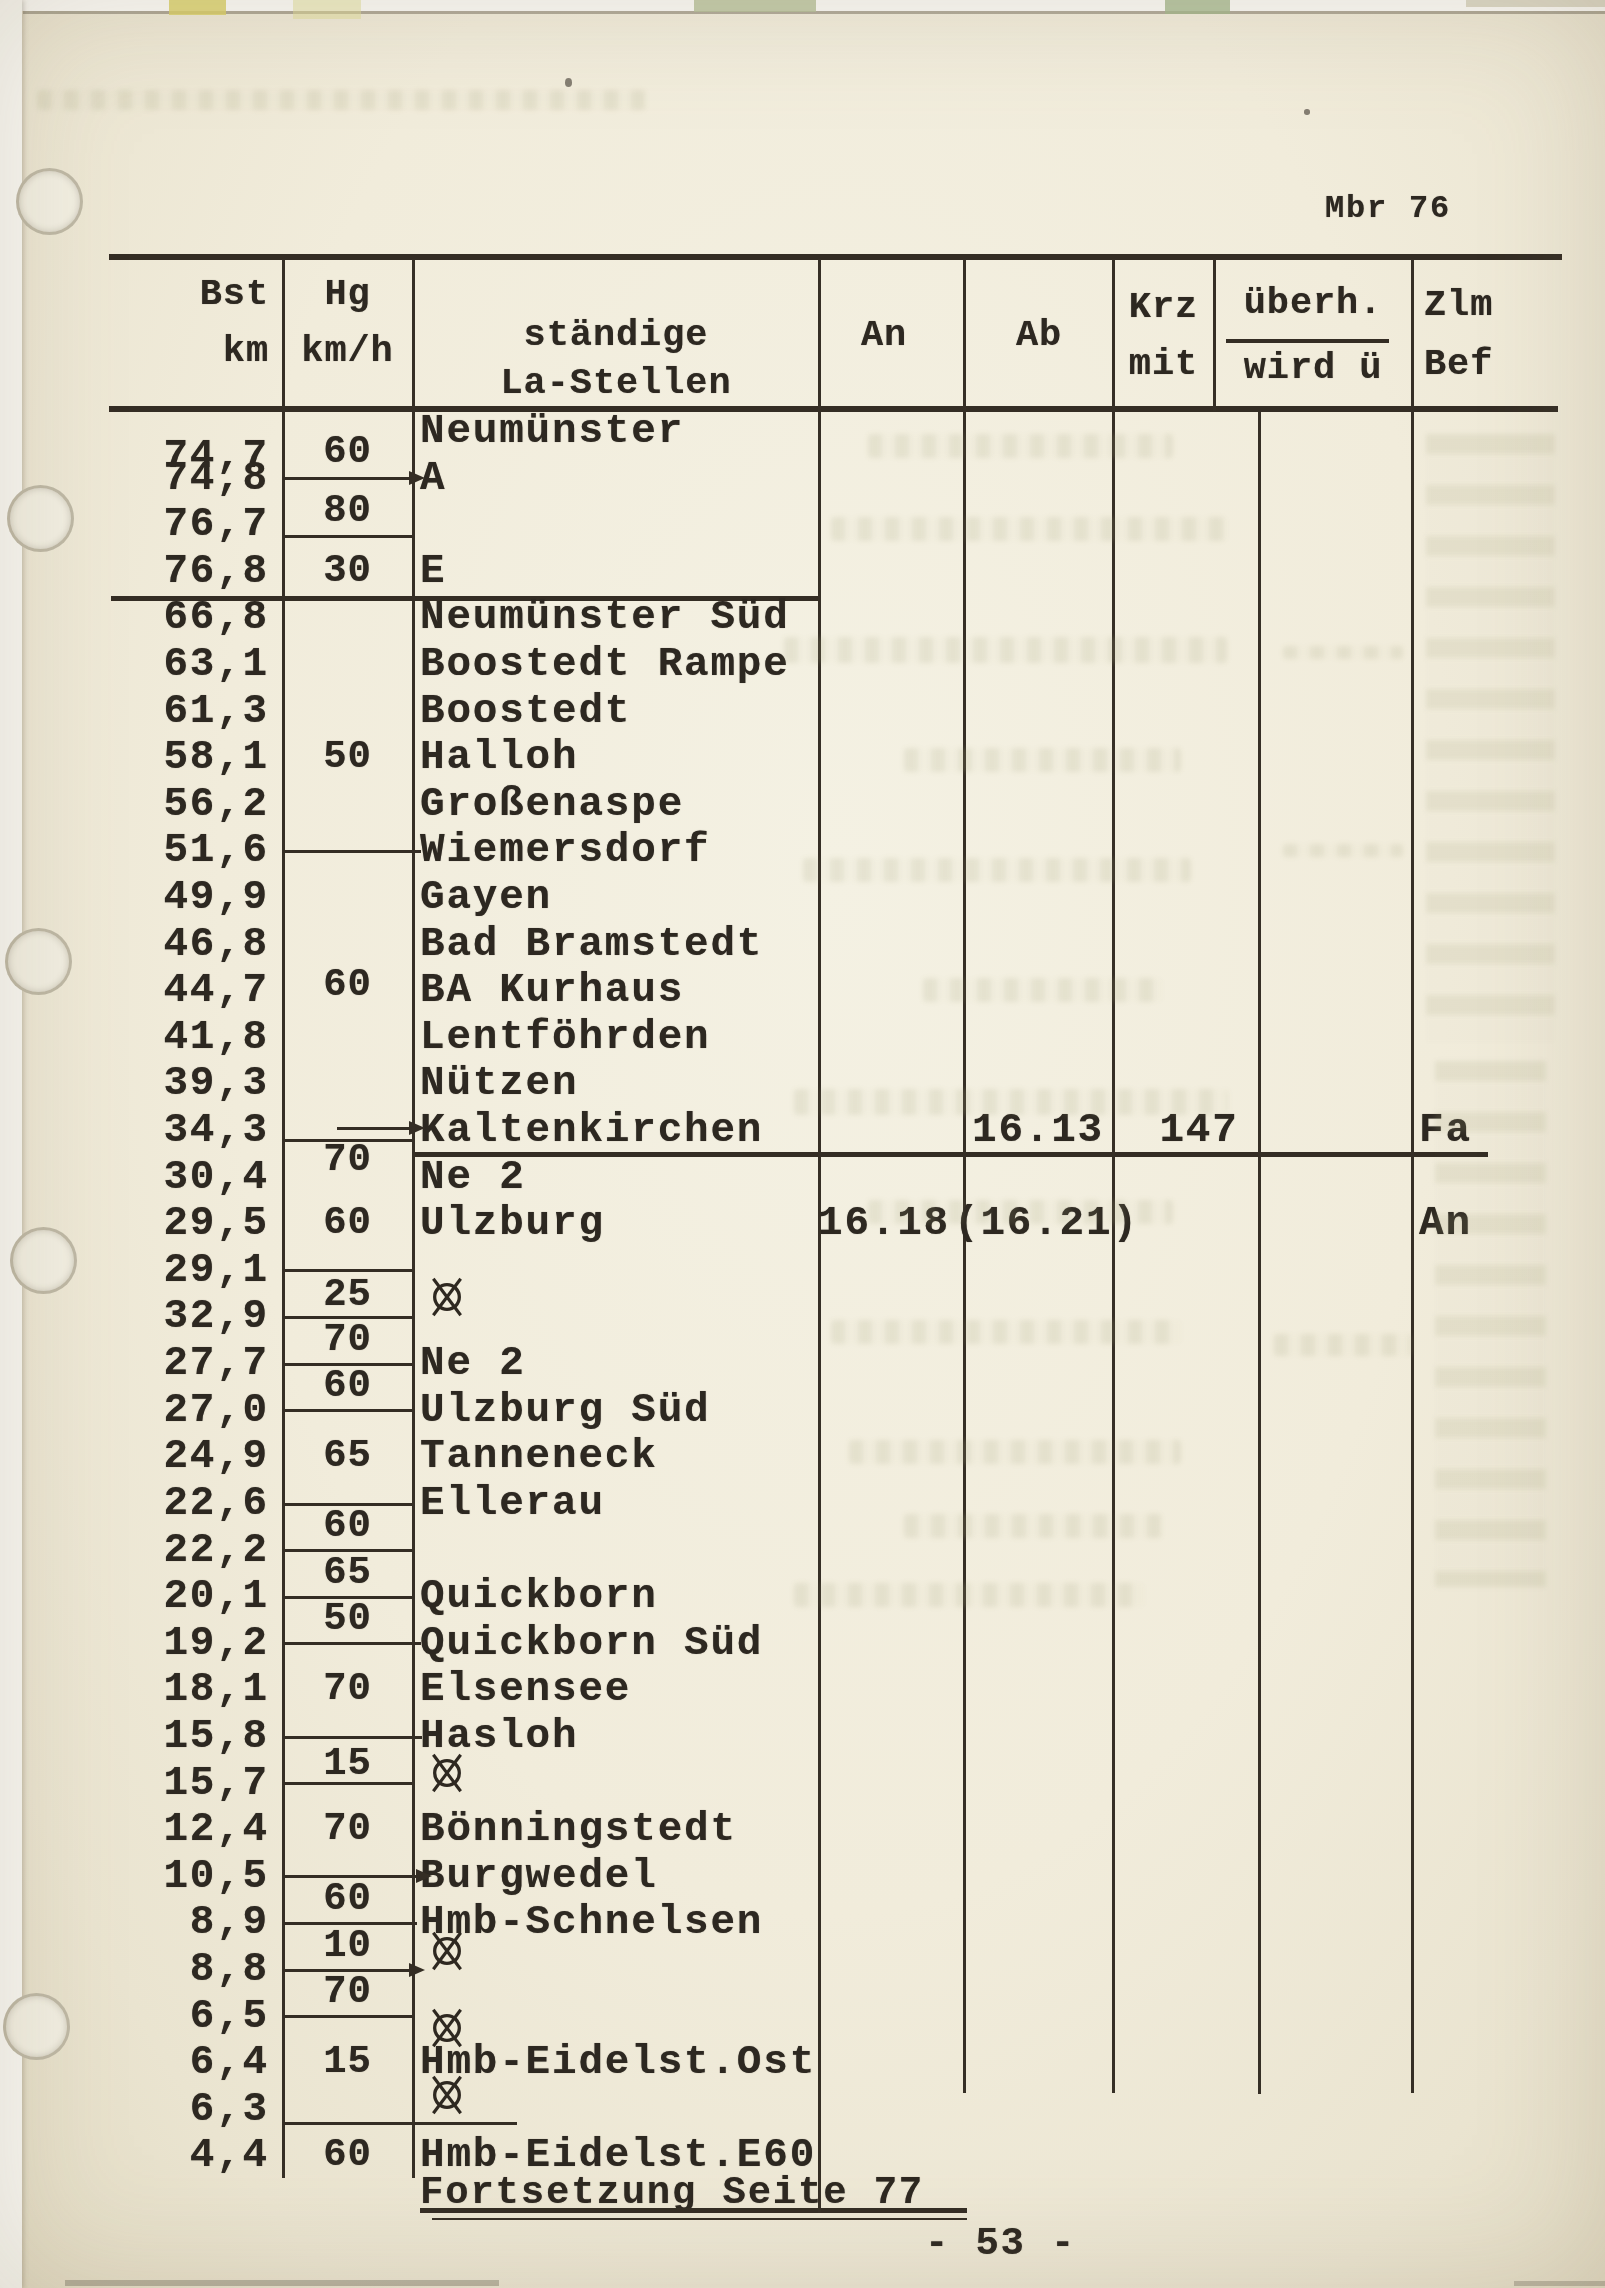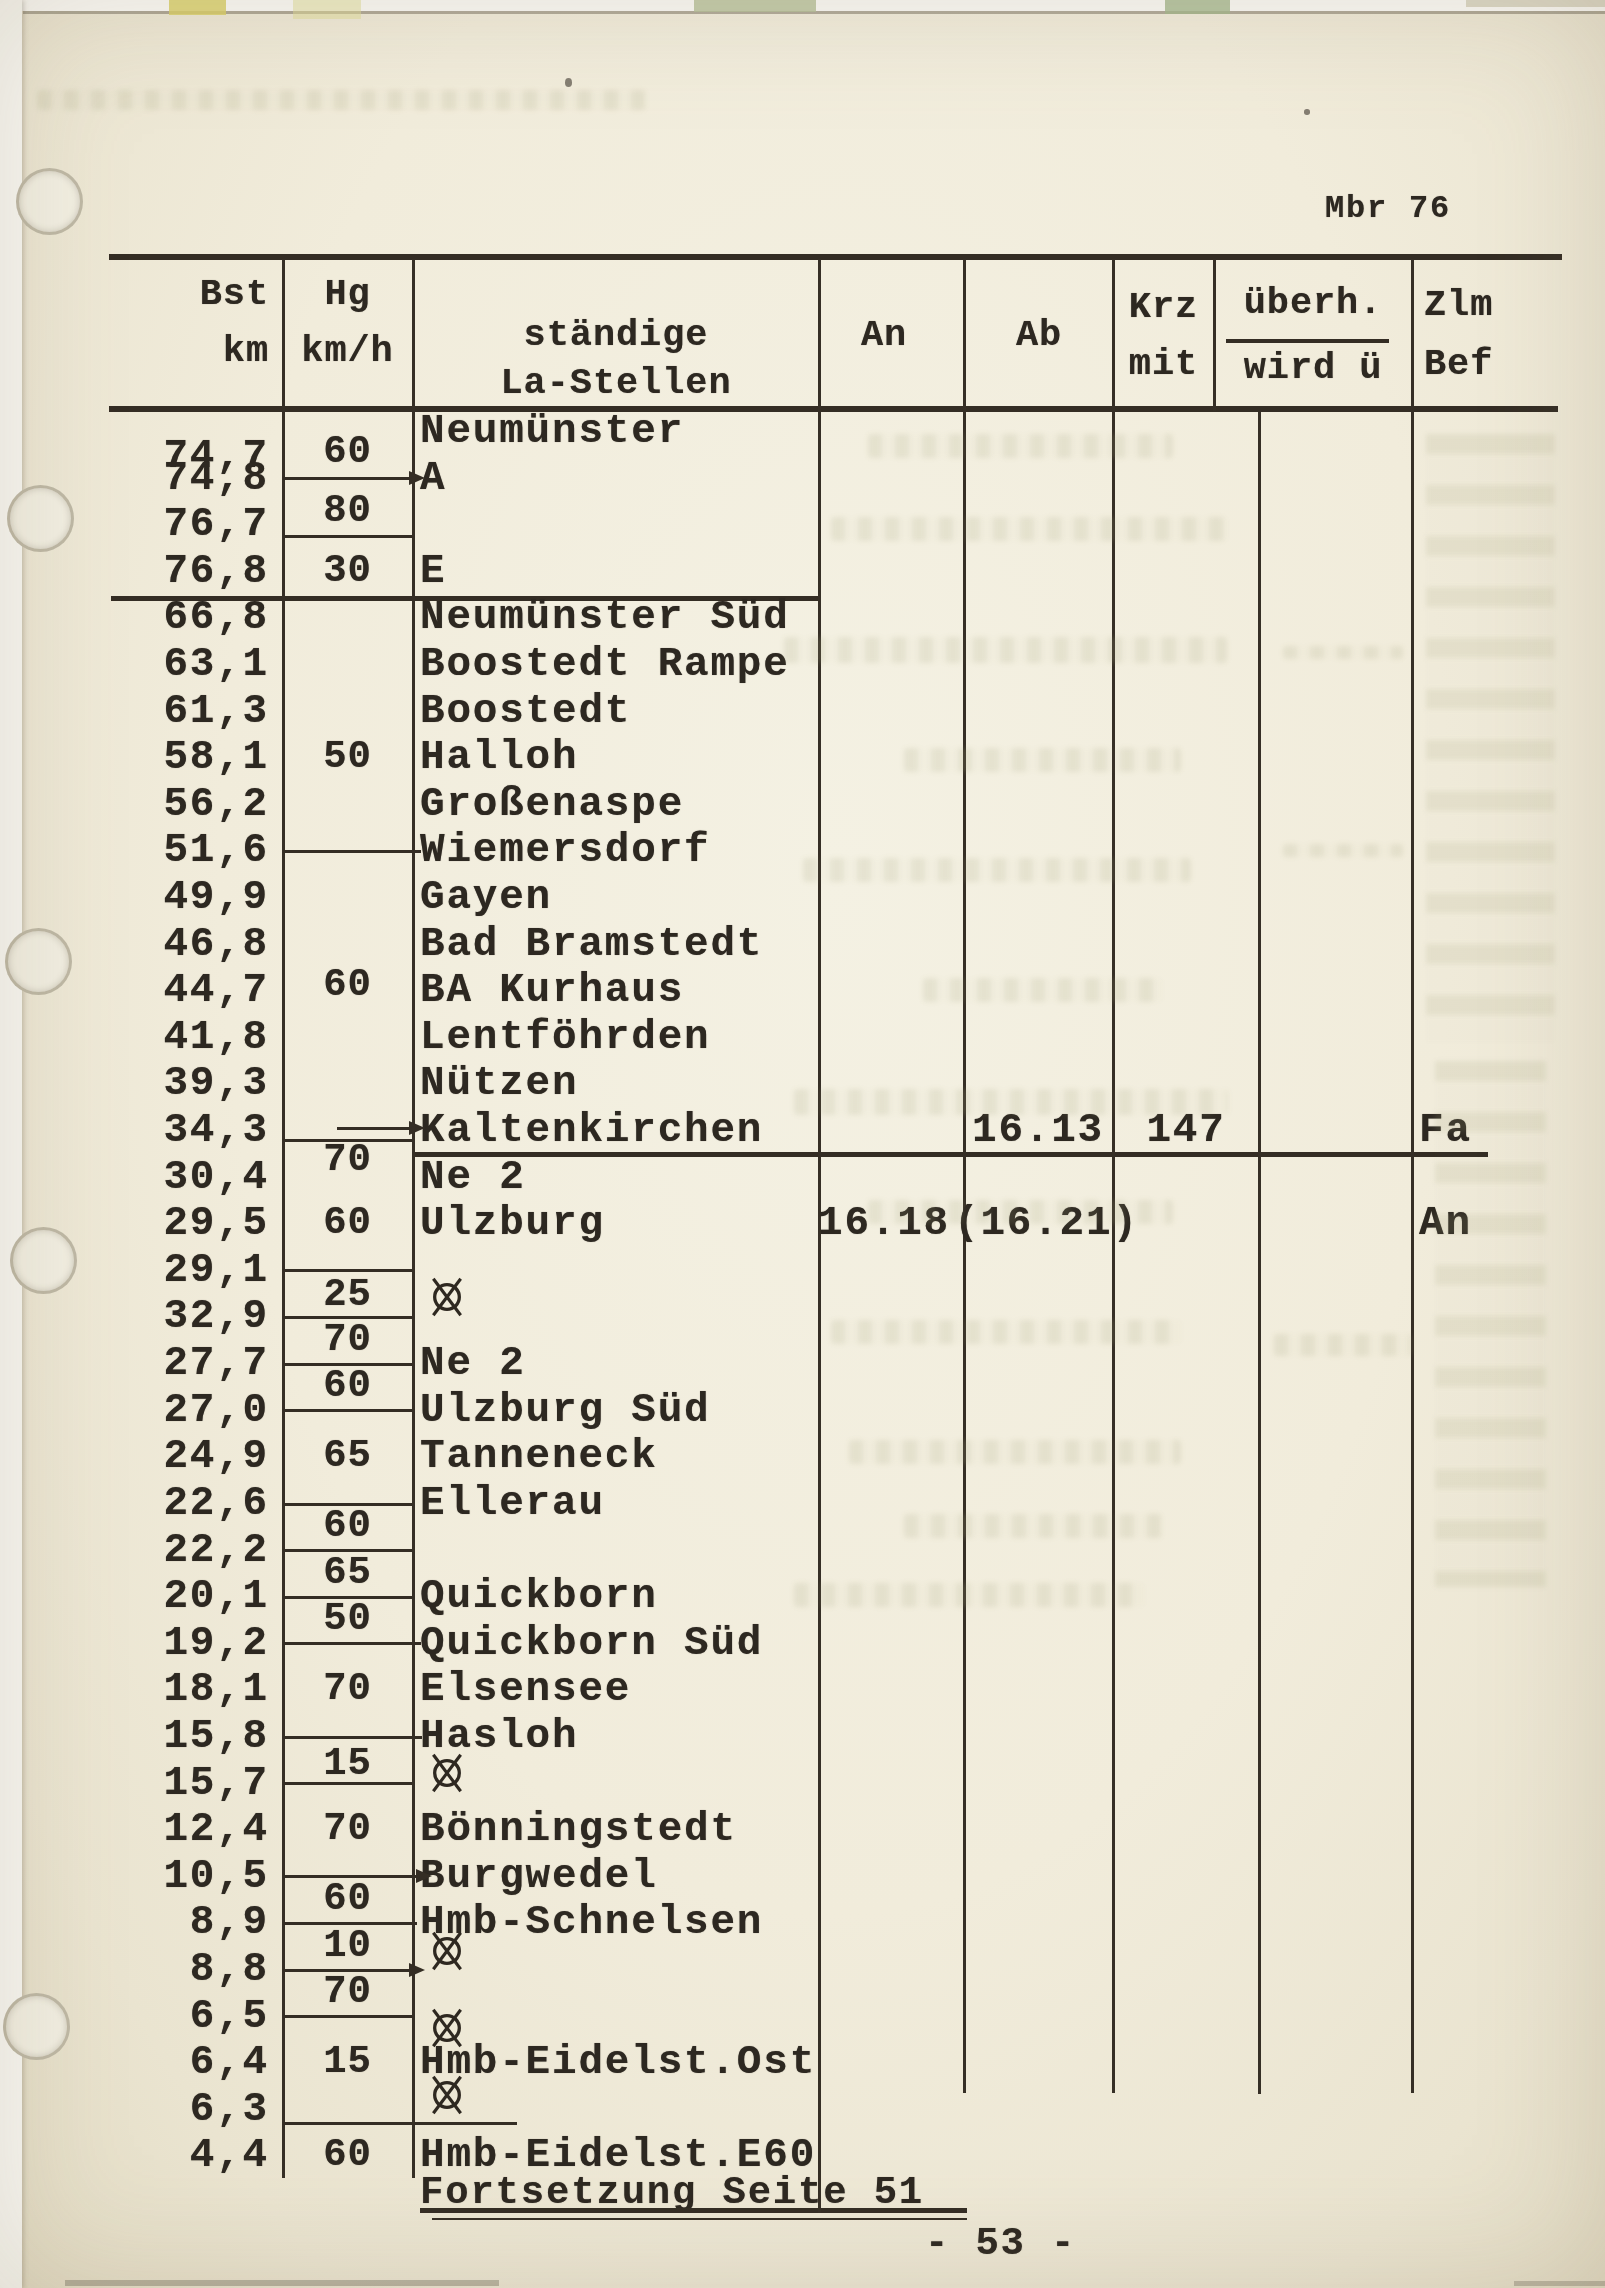--- a/index.html
+++ b/index.html
@@ -57,21 +57,21 @@
   <div class="tw hdr ctr" style="left:413px;top:362px;width:406px;">La-Stellen</div>
   <div class="tw hdr ctr" style="left:804px;top:314px;width:160px;">An</div>
   <div class="tw hdr ctr" style="left:964px;top:314px;width:150px;">Ab</div>
   <div class="tw hdr ctr" style="left:1113px;top:286px;width:101px;">Krz</div>
   <div class="tw hdr ctr" style="left:1113px;top:343px;width:101px;">mit</div>
   <div class="tw hdr ctr" style="left:1214px;top:282px;width:198px;">überh.</div>
   <div class="tw hdr ctr" style="left:1214px;top:347px;width:198px;">wird ü</div>
   <div class="tw hdr" style="left:1424px;top:284px;">Zlm</div>
   <div class="tw hdr" style="left:1424px;top:343px;">Bef</div>
 
-  <div class="tw foot" style="left:420px;top:2171px;">Fortsetzung Seite 51</div>
+  <div class="tw foot" style="left:420px;top:2171px;">Fortsetzung Seite 77</div>
   <div class="tw foot" style="left:925px;top:2222px;">- 53 -</div>
 
   <div id="built">
       <div class="hline" style="left: 109px; top: 254px; width: 1453px; height: 5.5px;"></div>
       <div class="hline" style="left: 109px; top: 406px; width: 1449px; height: 5.5px;"></div>
       <div class="hline" style="left: 111px; top: 596px; width: 708px; height: 4.6px;"></div>
       <div class="hline" style="left: 413px; top: 1152px; width: 1075px; height: 4.6px;"></div>
       <div class="hline" style="left: 1226px; top: 339px; width: 163px; height: 3.7px;"></div>
       <div class="hline" style="left: 420px; top: 2208px; width: 547px; height: 4.6px;"></div>
       <div class="hline" style="left: 432px; top: 2218px; width: 535px; height: 1.8px;"></div>
@@ -108,21 +108,21 @@
       <div class="tw cell" style="left: 420px; top: 921px;">Bad Bramstedt</div>
       <div class="tw cell rt" style="left: 138px; top: 967px; width: 131px;">44,7</div>
       <div class="tw cell" style="left: 420px; top: 967px;">BA Kurhaus</div>
       <div class="tw cell rt" style="left: 138px; top: 1014px; width: 131px;">41,8</div>
       <div class="tw cell" style="left: 420px; top: 1014px;">Lentföhrden</div>
       <div class="tw cell rt" style="left: 138px; top: 1060px; width: 131px;">39,3</div>
       <div class="tw cell" style="left: 420px; top: 1060px;">Nützen</div>
       <div class="tw cell rt" style="left: 138px; top: 1107px; width: 131px;">34,3</div>
       <div class="tw cell" style="left: 420px; top: 1107px;">Kaltenkirchen</div>
       <div class="tw cell ctr" style="left: 954px; top: 1107px; width: 168px;">16.13</div>
-      <div class="tw cell ctr" style="left: 1113px; top: 1107px; width: 146px;">147</div>
+      <div class="tw cell ctr" style="left: 1113px; top: 1107px; width: 146px; padding-left: 13px;">147</div>
       <div class="tw cell" style="left: 1419px; top: 1107px;">Fa</div>
       <div class="tw cell rt" style="left: 138px; top: 1154px; width: 131px;">30,4</div>
       <div class="tw cell" style="left: 420px; top: 1154px;">Ne 2</div>
       <div class="tw cell rt" style="left: 138px; top: 1200px; width: 131px;">29,5</div>
       <div class="tw cell" style="left: 420px; top: 1200px;">Ulzburg</div>
       <div class="tw cell ctr" style="left: 804px; top: 1200px; width: 160px;">16.18</div>
       <div class="tw cell ctr" style="left: 954px; top: 1200px; width: 168px;">(16.21)</div>
       <div class="tw cell" style="left: 1419px; top: 1200px;">An</div>
       <div class="tw cell rt" style="left: 138px; top: 1247px; width: 131px;">29,1</div>
       <div class="tw cell rt" style="left: 138px; top: 1293px; width: 131px;">32,9</div>

